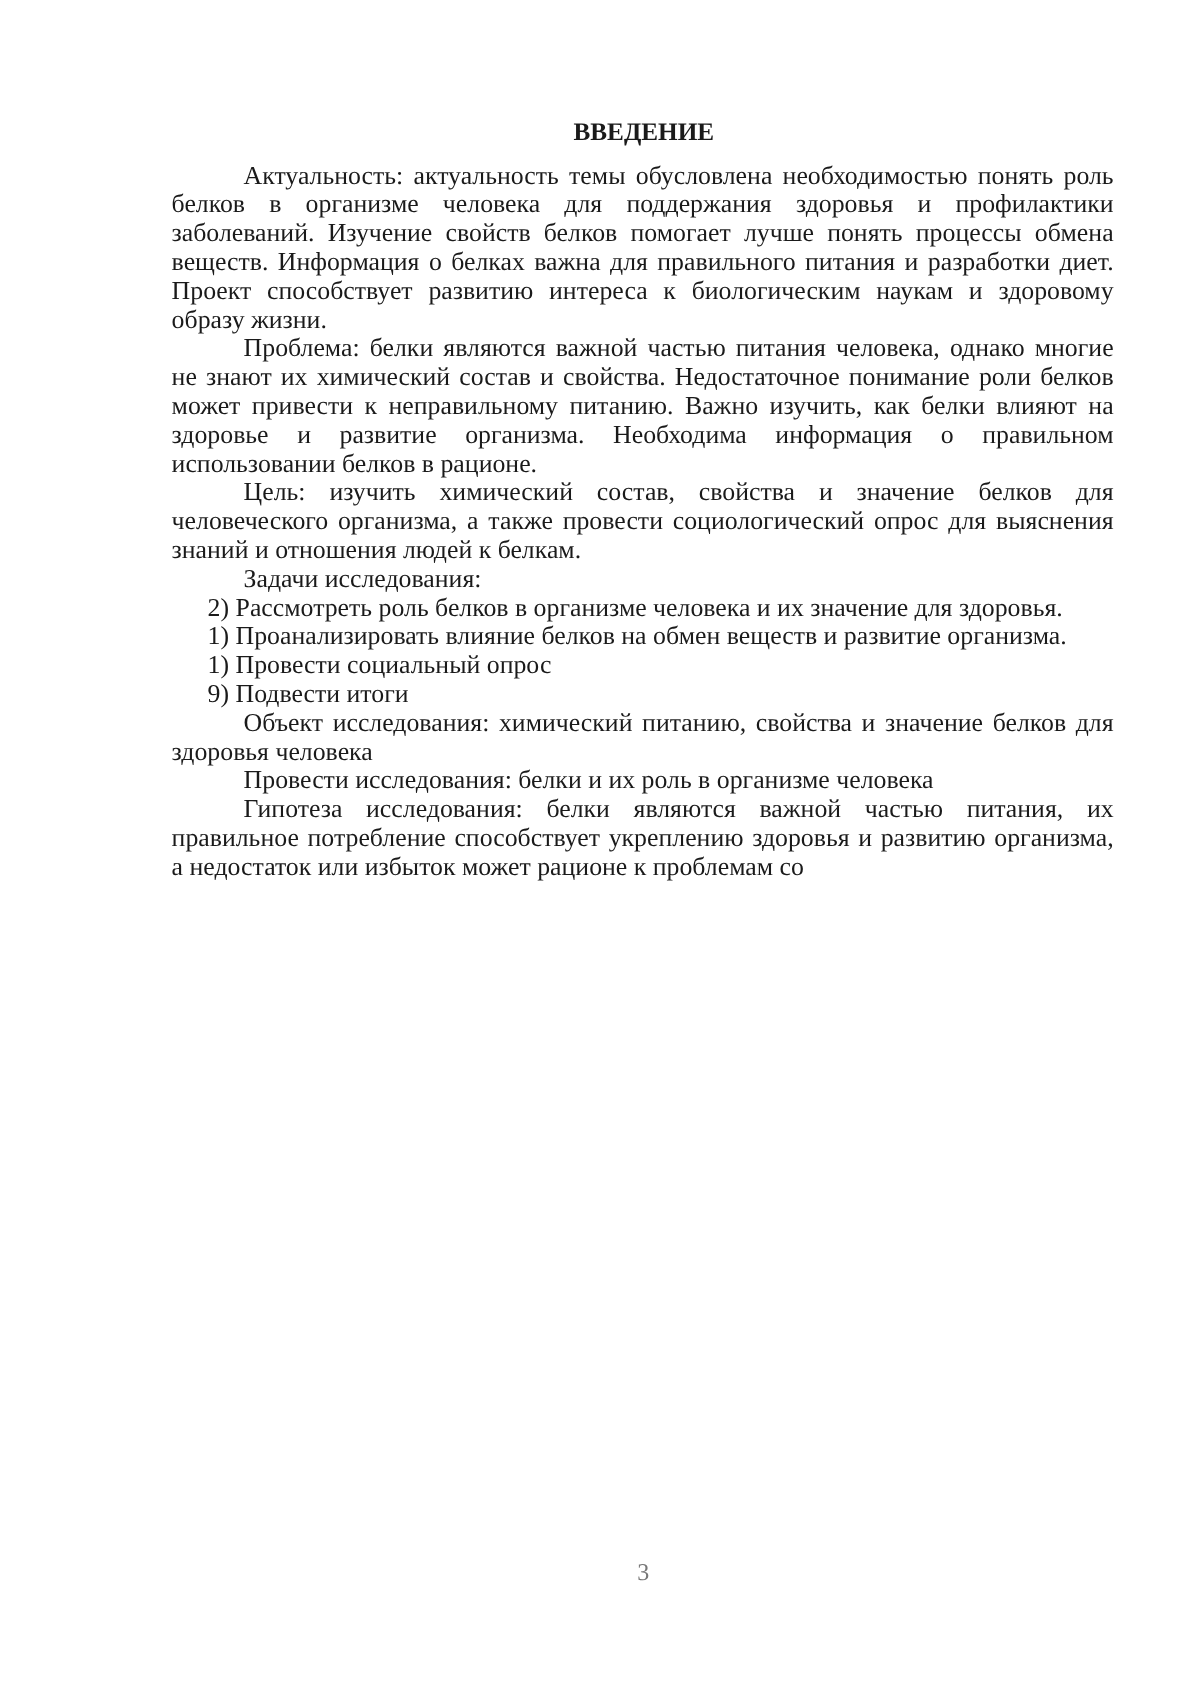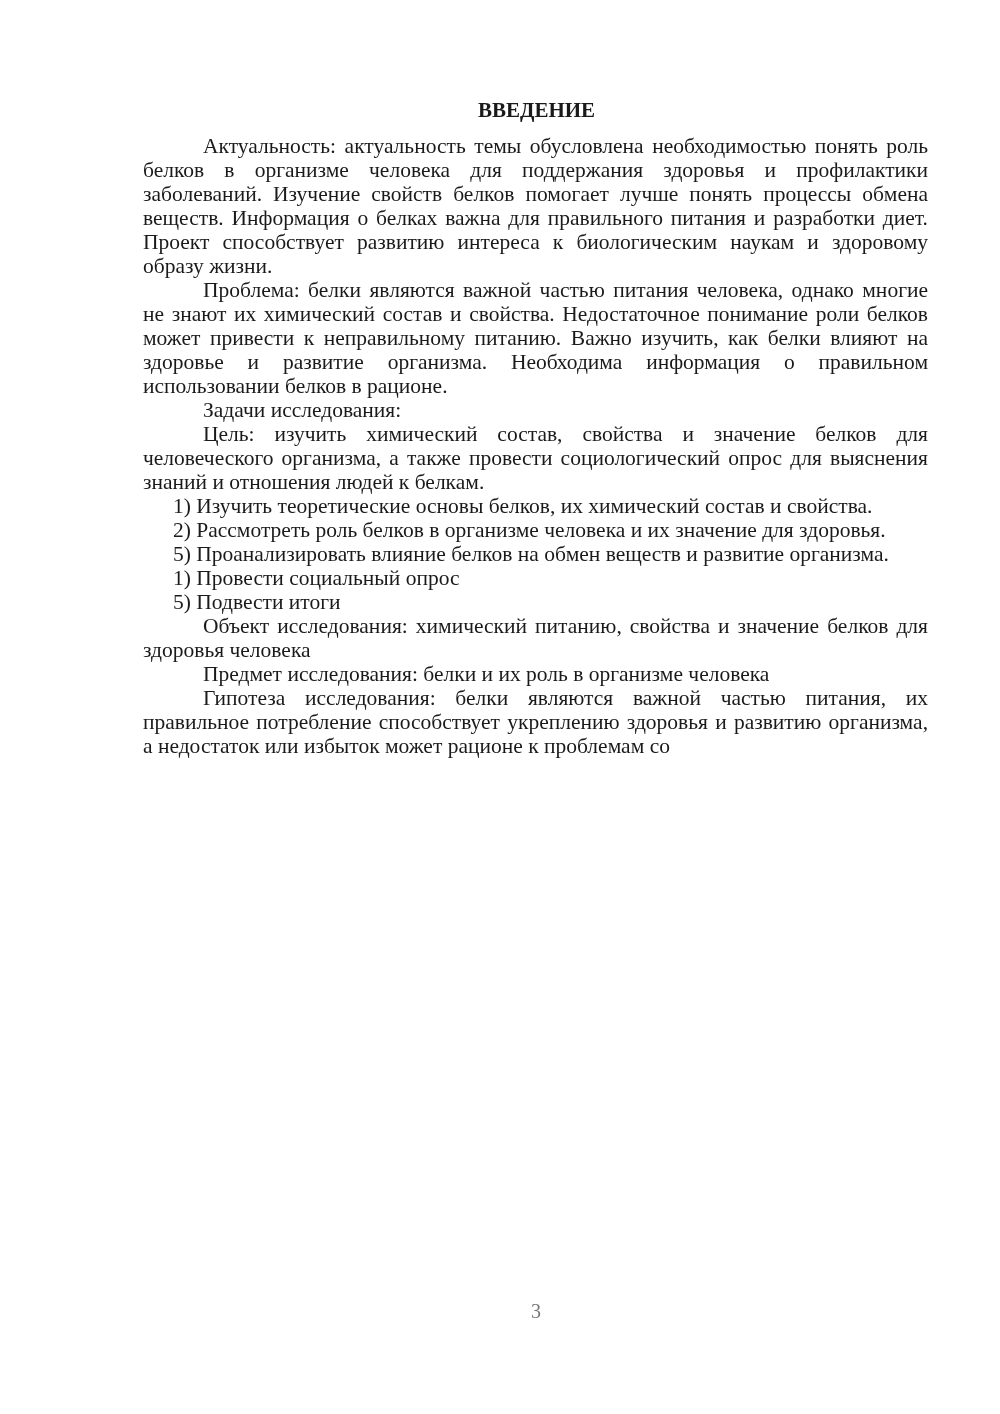--- a/index.html
+++ b/index.html
@@ -65,33 +65,32 @@
 <body>
 
 <div class="page">
   <div class="content">
     <div class="title">ВВЕДЕНИЕ</div>
 
     <p class="indent">Актуальность: актуальность темы обусловлена необходимостью понять роль белков в организме человека для поддержания здоровья и профилактики заболеваний. Изучение свойств белков помогает лучше понять процессы обмена веществ. Информация о белках важна для правильного питания и разработки диет. Проект способствует развитию интереса к биологическим наукам и здоровому образу жизни.</p>
 
     <p class="indent gap">Проблема: белки являются важной частью питания человека, однако многие не знают их химический состав и свойства. Недостаточное понимание роли белков может привести к неправильному питанию. Важно изучить, как белки влияют на здоровье и развитие организма. Необходима информация о правильном использовании белков в рационе.</p>
 
+    <p class="indent gap">Цель: изучить химический состав, свойства и значение белков для человеческого организма, а также провести социологический опрос для выяснения знаний и отношения людей к белкам.</p>
+
     <p class="indent gap">Задачи исследования:</p>
 
-    <p class="indent gap">Цель: изучить химический состав, свойства и значение белков для человеческого организма, а также провести социологический опрос для выяснения знаний и отношения людей к белкам.</p>
-
     <div>
-      <p class="list gap">1) Изучить теоретические основы белков, их химический состав и свойства.</p>
       <p class="list gap">2) Рассмотреть роль белков в организме человека и их значение для здоровья.</p>
-      <p class="list gap">5) Проанализировать влияние белков на обмен веществ и развитие организма.</p>
+      <p class="list gap">1) Проанализировать влияние белков на обмен веществ и развитие организма.</p>
       <p class="list gap">1) Провести социальный опрос</p>
-      <p class="list gap">5) Подвести итоги</p>
+      <p class="list gap">9) Подвести итоги</p>
     </div>
 
     <p class="indent gap">Объект исследования: химический питанию, свойства и значение белков для здоровья человека</p>
 
-    <p class="indent gap">Предмет исследования: белки и их роль в организме человека</p>
+    <p class="indent gap">Провести исследования: белки и их роль в организме человека</p>
 
     <p class="indent gap">Гипотеза исследования: белки являются важной частью питания, их правильное потребление способствует укреплению здоровья и развитию организма, а недостаток или избыток может рационе к проблемам со</p>
   </div>
 
   <div class="page-number">3</div>
 </div>
 
 </body></html>

